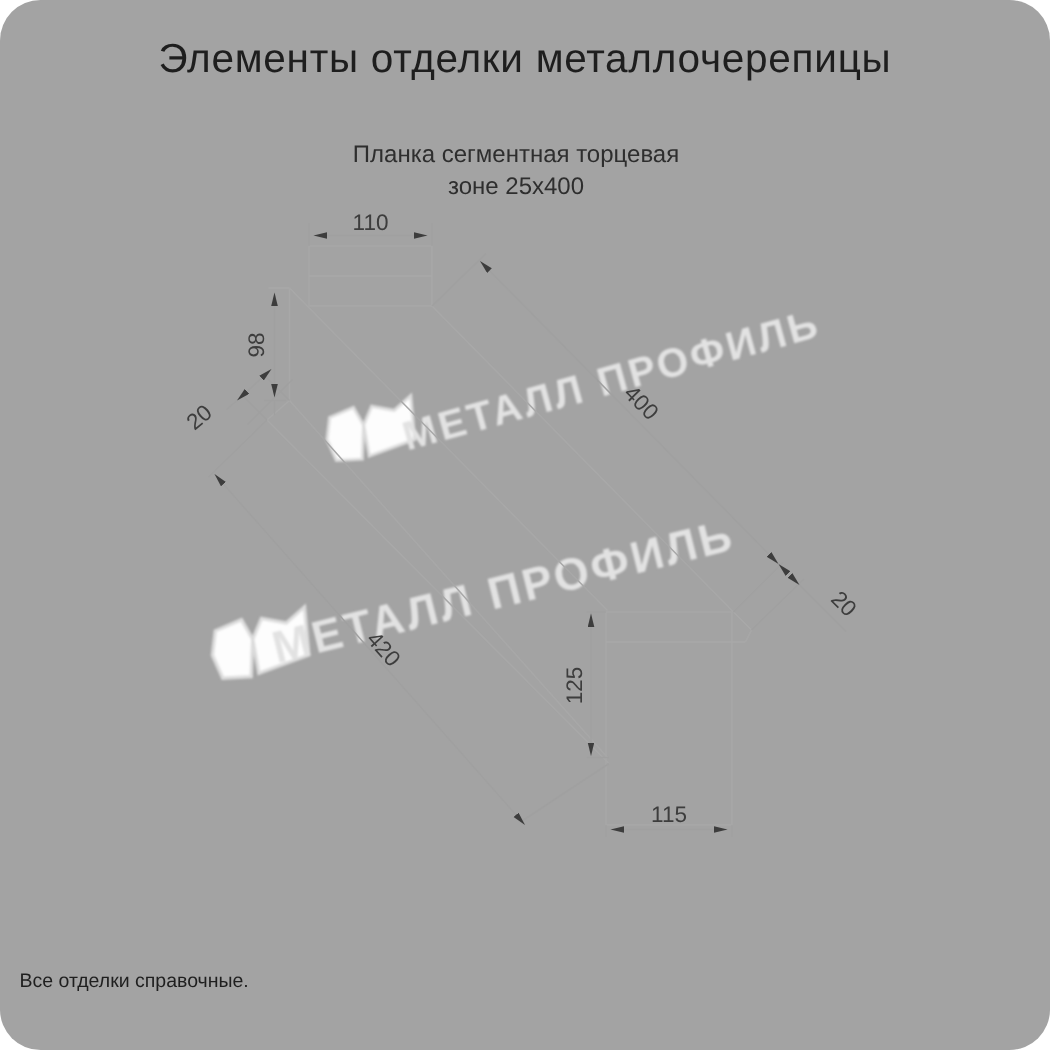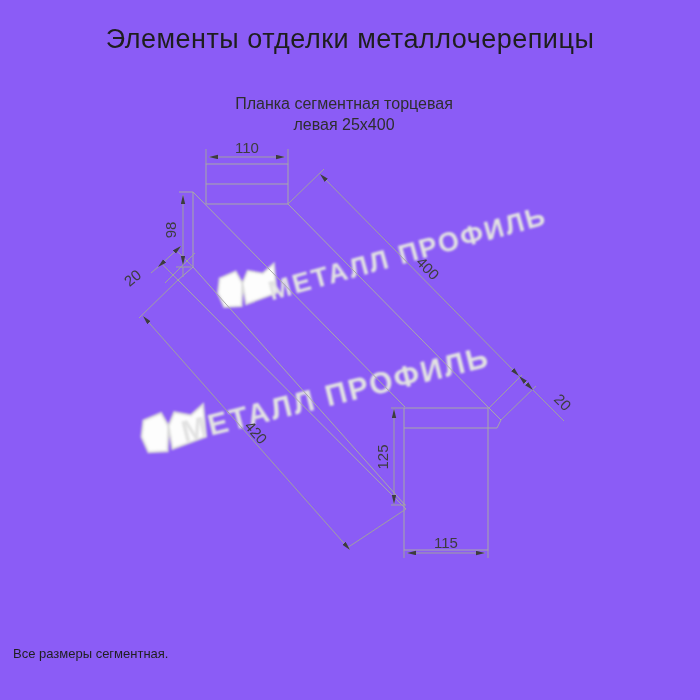--- a/index.html
+++ b/index.html
@@ -1,18 +1,18 @@
 <!DOCTYPE html>
 <html><head>
 <meta charset="utf-8">
 <style>
   html,body{margin:0;padding:0;}
   body{width:700px;height:700px;background:#ffffff;position:relative;overflow:hidden;
        font-family:"Liberation Sans", sans-serif;}
-  .page{position:absolute;left:0;top:0;width:700px;height:700px;background:#8b5cf6;}
+  .page{position:absolute;left:0;top:0;width:700px;height:700px;background:#a3a3a3;border-radius:27px;}
   .title{position:absolute;left:0;top:24px;width:700px;text-align:center;
          font-size:27px;color:#1e1e1e;letter-spacing:0.5px;}
   .subtitle{position:absolute;left:0;top:93px;width:688px;text-align:center;
             font-size:16px;line-height:21px;color:#2e2e2e;}
   .footer{position:absolute;left:13px;color:#1f1f1f;font-size:13px;line-height:16px;}
   .footer.l1{top:646px;}
   .footer.l2{top:670px;}
   svg{position:absolute;left:0;top:0;}
   .shape{stroke:#a8a8a8;stroke-width:1;fill:none;}
   .dim{stroke:#a0a0a0;stroke-width:1;fill:none;}
@@ -22,21 +22,21 @@
 </style>
 </head>
 <body>
 
 <div class="page">
 
   <div class="title">Элементы отделки металлочерепицы</div>
 
   <div class="subtitle">
     <div>Планка сегментная торцевая</div>
-    <div>левая 25х400</div>
+    <div>зоне 25х400</div>
   </div>
 
   <svg width="700" height="700" viewBox="0 0 700 700">
     <defs>
       <filter id="wmblur" x="-20%" y="-20%" width="140%" height="140%">
         <feGaussianBlur stdDeviation="0.8"></feGaussianBlur>
       </filter>
       <marker id="arr" orient="auto" markerWidth="10" markerHeight="6" refX="9" refY="2.2">
         <path d="M0,0 L9,2.2 L0,4.4 Z" fill="#3d3d3d"></path>
       </marker>
@@ -119,14 +119,14 @@
       <text class="dimtext" transform="translate(176,230) rotate(-90)" text-anchor="middle">98</text>
       <text class="dimtext" transform="translate(136,282) rotate(-40)" text-anchor="middle">20</text>
       <text class="dimtext" transform="translate(424,272) rotate(45.5)" text-anchor="middle">400</text>
       <text class="dimtext" transform="translate(559,406) rotate(45)" text-anchor="middle">20</text>
       <text class="dimtext" transform="translate(252,436) rotate(48)" text-anchor="middle">420</text>
       <text class="dimtext" transform="translate(388,457) rotate(-90)" text-anchor="middle">125</text>
       <text class="dimtext" x="446" y="548" text-anchor="middle">115</text>
     </g>
   </svg>
 
-  <div class="footer l1">Все размеры сегментная.</div>
+  <div class="footer l1">Все отделки справочные.</div>
 </div>
 
 </body></html>

